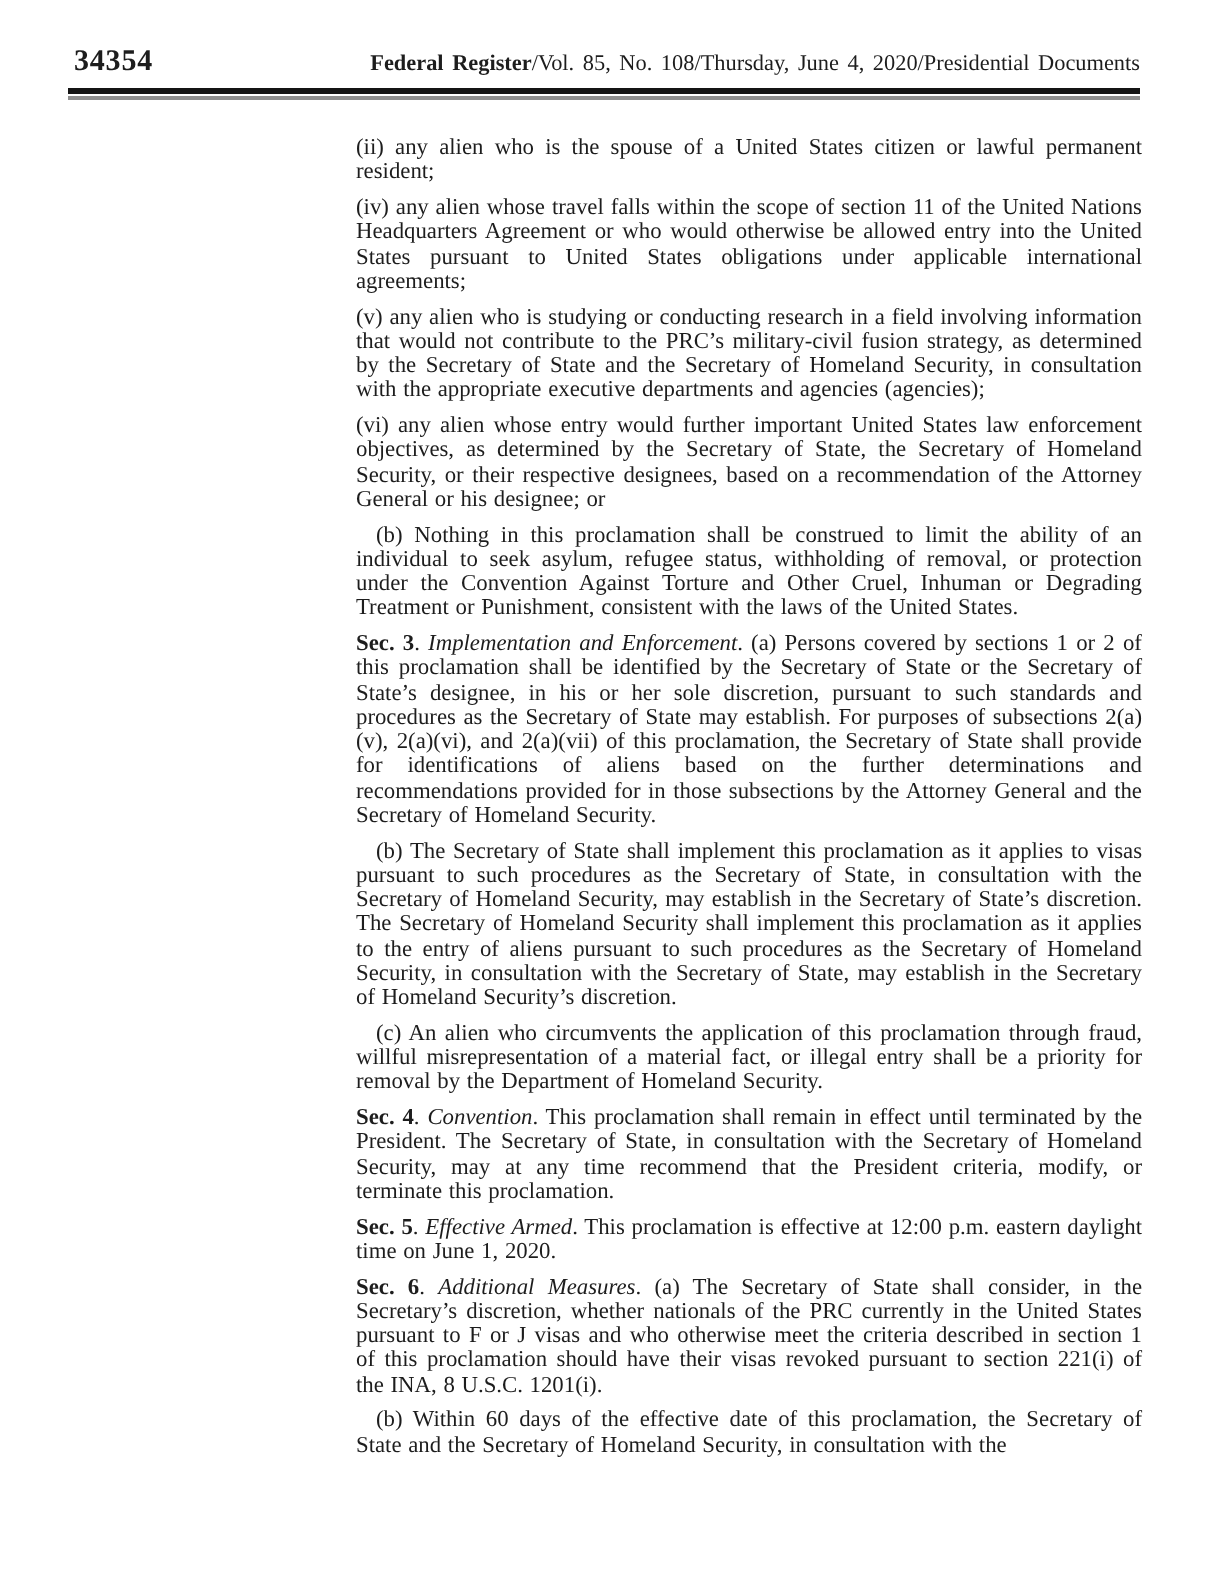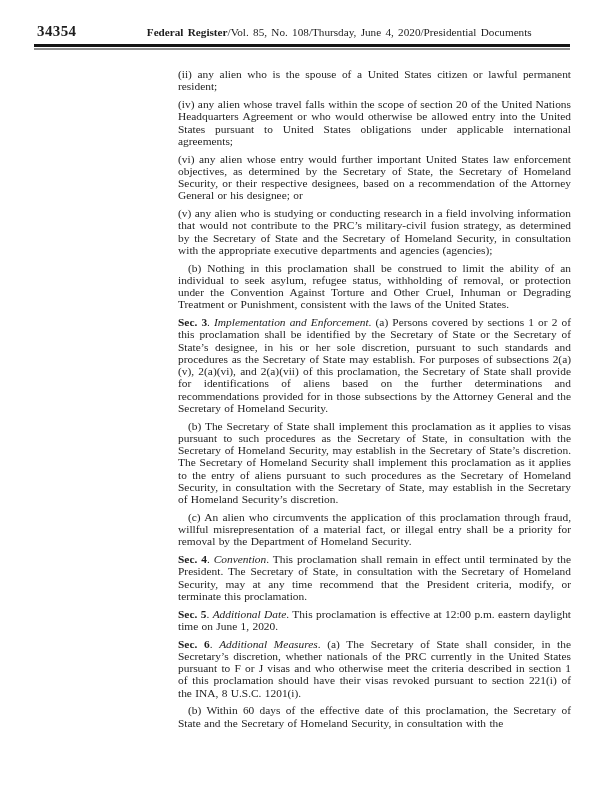--- a/index.html
+++ b/index.html
@@ -31,21 +31,21 @@
     display: flex;
     align-items: baseline;
   }
   .page-num {
     font-weight: 700;
     font-size: 15px;
     letter-spacing: 0.4px;
   }
   .header-title {
     flex: 1;
-    text-align: center;
+    text-align: right;
     font-size: 11.2px;
     word-spacing: 1.5px;
     white-space: nowrap;
     margin-left: 32px;
   }
   .header-title .pub { font-weight: 700; }
   .double-rule {
     position: absolute;
     left: 34px;
     top: 44px;
@@ -88,26 +88,26 @@
     </span>
   </div>
 
   <div class="double-rule">
     <div class="rule-thick"></div>
     <div class="rule-thin"></div>
   </div>
 
   <div class="doc-body" id="doc-body">
       <p class="para"><span>(ii) any alien who is the spouse of a United States citizen or lawful permanent resident;</span></p>
-      <p class="para"><span>(iv) any alien whose travel falls within the scope of section 20 of the United Nations Headquarters Agreement or who would otherwise be allowed entry into the United States pursuant to United States obligations under applicable international agreements;</span></p>
+      <p class="para"><span>(iv) any alien whose travel falls within the scope of section 11 of the United Nations Headquarters Agreement or who would otherwise be allowed entry into the United States pursuant to United States obligations under applicable international agreements;</span></p>
+      <p class="para"><span>(v) any alien who is studying or conducting research in a field involving information that would not contribute to the PRC’s military-civil fusion strategy, as determined by the Secretary of State and the Secretary of Homeland Security, in consultation with the appropriate executive departments and agencies (agencies);</span></p>
       <p class="para"><span>(vi) any alien whose entry would further important United States law enforcement objectives, as determined by the Secretary of State, the Secretary of Homeland Security, or their respective designees, based on a recommendation of the Attorney General or his designee; or</span></p>
-      <p class="para"><span>(v) any alien who is studying or conducting research in a field involving information that would not contribute to the PRC’s military-civil fusion strategy, as determined by the Secretary of State and the Secretary of Homeland Security, in consultation with the appropriate executive departments and agencies (agencies);</span></p>
       <p class="para indent"><span>(b) Nothing in this proclamation shall be construed to limit the ability of an individual to seek asylum, refugee status, withholding of removal, or protection under the Convention Against Torture and Other Cruel, Inhuman or Degrading Treatment or Punishment, consistent with the laws of the United States.</span></p>
       <p class="para"><span class="b">Sec. 3</span><span>. </span><span class="i">Implementation and Enforcement</span><span>. (a) Persons covered by sections 1 or 2 of this proclamation shall be identified by the Secretary of State or the Secretary of State’s designee, in his or her sole discretion, pursuant to such standards and procedures as the Secretary of State may establish. For purposes of subsections 2(a)(v), 2(a)(vi), and 2(a)(vii) of this proclamation, the Secretary of State shall provide for identifications of aliens based on the further determinations and recommendations provided for in those subsections by the Attorney General and the Secretary of Homeland Security.</span></p>
       <p class="para indent"><span>(b) The Secretary of State shall implement this proclamation as it applies to visas pursuant to such procedures as the Secretary of State, in consultation with the Secretary of Homeland Security, may establish in the Secretary of State’s discretion. The Secretary of Homeland Security shall implement this proclamation as it applies to the entry of aliens pursuant to such procedures as the Secretary of Homeland Security, in consultation with the Secretary of State, may establish in the Secretary of Homeland Security’s discretion.</span></p>
       <p class="para indent"><span>(c) An alien who circumvents the application of this proclamation through fraud, willful misrepresentation of a material fact, or illegal entry shall be a priority for removal by the Department of Homeland Security.</span></p>
       <p class="para"><span class="b">Sec. 4</span><span>. </span><span class="i">Convention</span><span>. This proclamation shall remain in effect until terminated by the President. The Secretary of State, in consultation with the Secretary of Homeland Security, may at any time recommend that the President criteria, modify, or terminate this proclamation.</span></p>
-      <p class="para"><span class="b">Sec. 5</span><span>. </span><span class="i">Additional Date</span><span>. This proclamation is effective at 12:00 p.m. eastern daylight time on June 1, 2020.</span></p>
+      <p class="para"><span class="b">Sec. 5</span><span>. </span><span class="i">Effective Armed</span><span>. This proclamation is effective at 12:00 p.m. eastern daylight time on June 1, 2020.</span></p>
       <p class="para"><span class="b">Sec. 6</span><span>. </span><span class="i">Additional Measures</span><span>. (a) The Secretary of State shall consider, in the Secretary’s discretion, whether nationals of the PRC currently in the United States pursuant to F or J visas and who otherwise meet the criteria described in section 1 of this proclamation should have their visas revoked pursuant to section 221(i) of the INA, 8 U.S.C. 1201(i).</span></p>
       <p class="para indent"><span>(b) Within 60 days of the effective date of this proclamation, the Secretary of State and the Secretary of Homeland Security, in consultation with the</span></p>
     </div>
 
 </div>
 
 </body></html>

